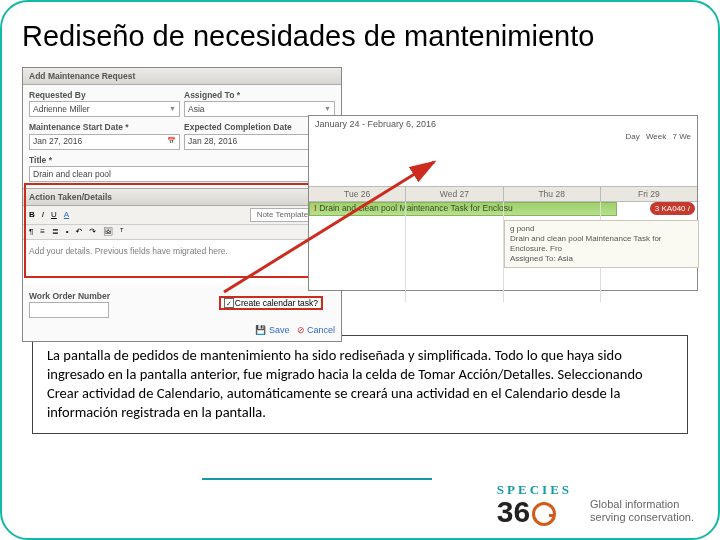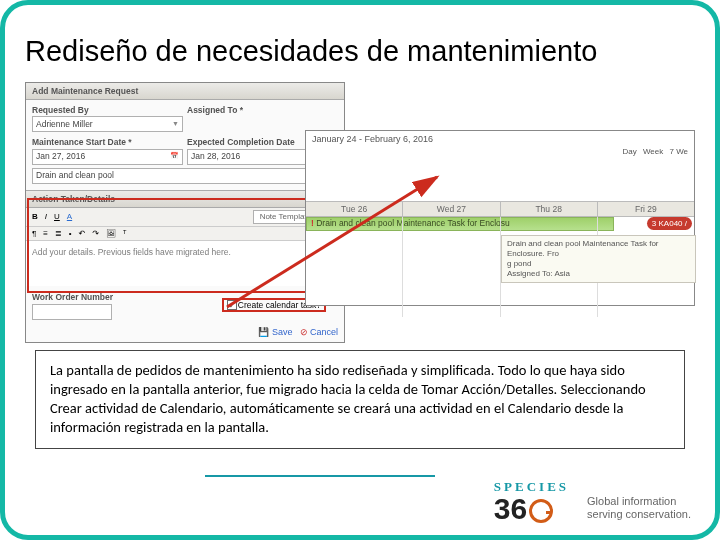--- a/index.html
+++ b/index.html
@@ -7,23 +7,23 @@
     margin: 0;
     width: 720px;
     height: 540px;
     font-family: Arial, sans-serif;
     background: #fff;
     overflow: hidden;
   }
   .slide {
     width: 720px;
     height: 540px;
-    border: 5px solid #14b8a6;
+    border: 2px solid #14b8a6;
     border-radius: 28px;
-    padding: 30px 20px 14px 20px;
+    padding: 18px 20px 14px 20px;
     position: relative;
   }
   .title {
     font-size: 29px;
     font-weight: 400;
     color: #000;
     margin: 0 0 14px 0;
     white-space: nowrap;
   }
   .shots { position: relative; height: 260px; }
@@ -297,40 +297,45 @@
       <div class="form-row">
         <div class="form-col">
           <span class="lbl">Requested By</span>
           <div class="inp">
             <span>Adrienne Miller</span>
             <span class="dd">▼</span>
           </div>
         </div>
         <div class="form-col">
           <span class="lbl">Assigned To *</span>
+          <div class="inp">
+            <span>Asia</span>
+            <span class="dd">▼</span>
+          </div>
         </div>
       </div>
       <div class="form-row">
         <div class="form-col">
           <span class="lbl">Maintenance Start Date *</span>
           <div class="inp">
             <span>Jan 27, 2016</span>
             <span class="dd">📅</span>
           </div>
         </div>
         <div class="form-col">
           <span class="lbl">Expected Completion Date</span>
           <div class="inp">
             <span>Jan 28, 2016</span>
             <span class="dd">📅</span>
           </div>
         </div>
       </div>
       <div class="form-row">
         <div class="form-col" style="flex:2">
+          <span class="lbl">Title *</span>
           <div class="inp">
             <span>Drain and clean pool</span>
           </div>
         </div>
       </div>
       <div class="sep"></div>
       <div class="action-hdr">Action Taken/Details</div>
       <div class="toolbar">
         <span style="font-weight:bold">B</span>
         <span style="font-style:italic">I</span>
@@ -390,22 +395,22 @@
           <div class="task-bar">
             <span style="color:#c33;font-weight:bold">!</span>
             <span>Drain and clean pool Maintenance Task for Enclosu</span>
           </div>
         </div>
         <div class="cal-cell"></div>
         <div class="cal-cell"></div>
         <div class="cal-cell">
           <div class="red-pill">3 KA040 /</div>
           <div class="tooltip">
+            <div>g pond</div>
             <div>Drain and clean pool Maintenance Task for Enclosure. Fro</div>
-            <div>g pond</div>
             <div>Assigned To: Asia</div>
           </div>
         </div>
       </div>
     </div>
 
     <svg class="arrow" viewBox="0 0 380 170">
       <defs>
         <marker id="ah" markerWidth="10" markerHeight="10" refX="8" refY="3" orient="auto">
           <path d="M0,0 L9,3 L0,6 Z" fill="#cc2b1e"></path>

